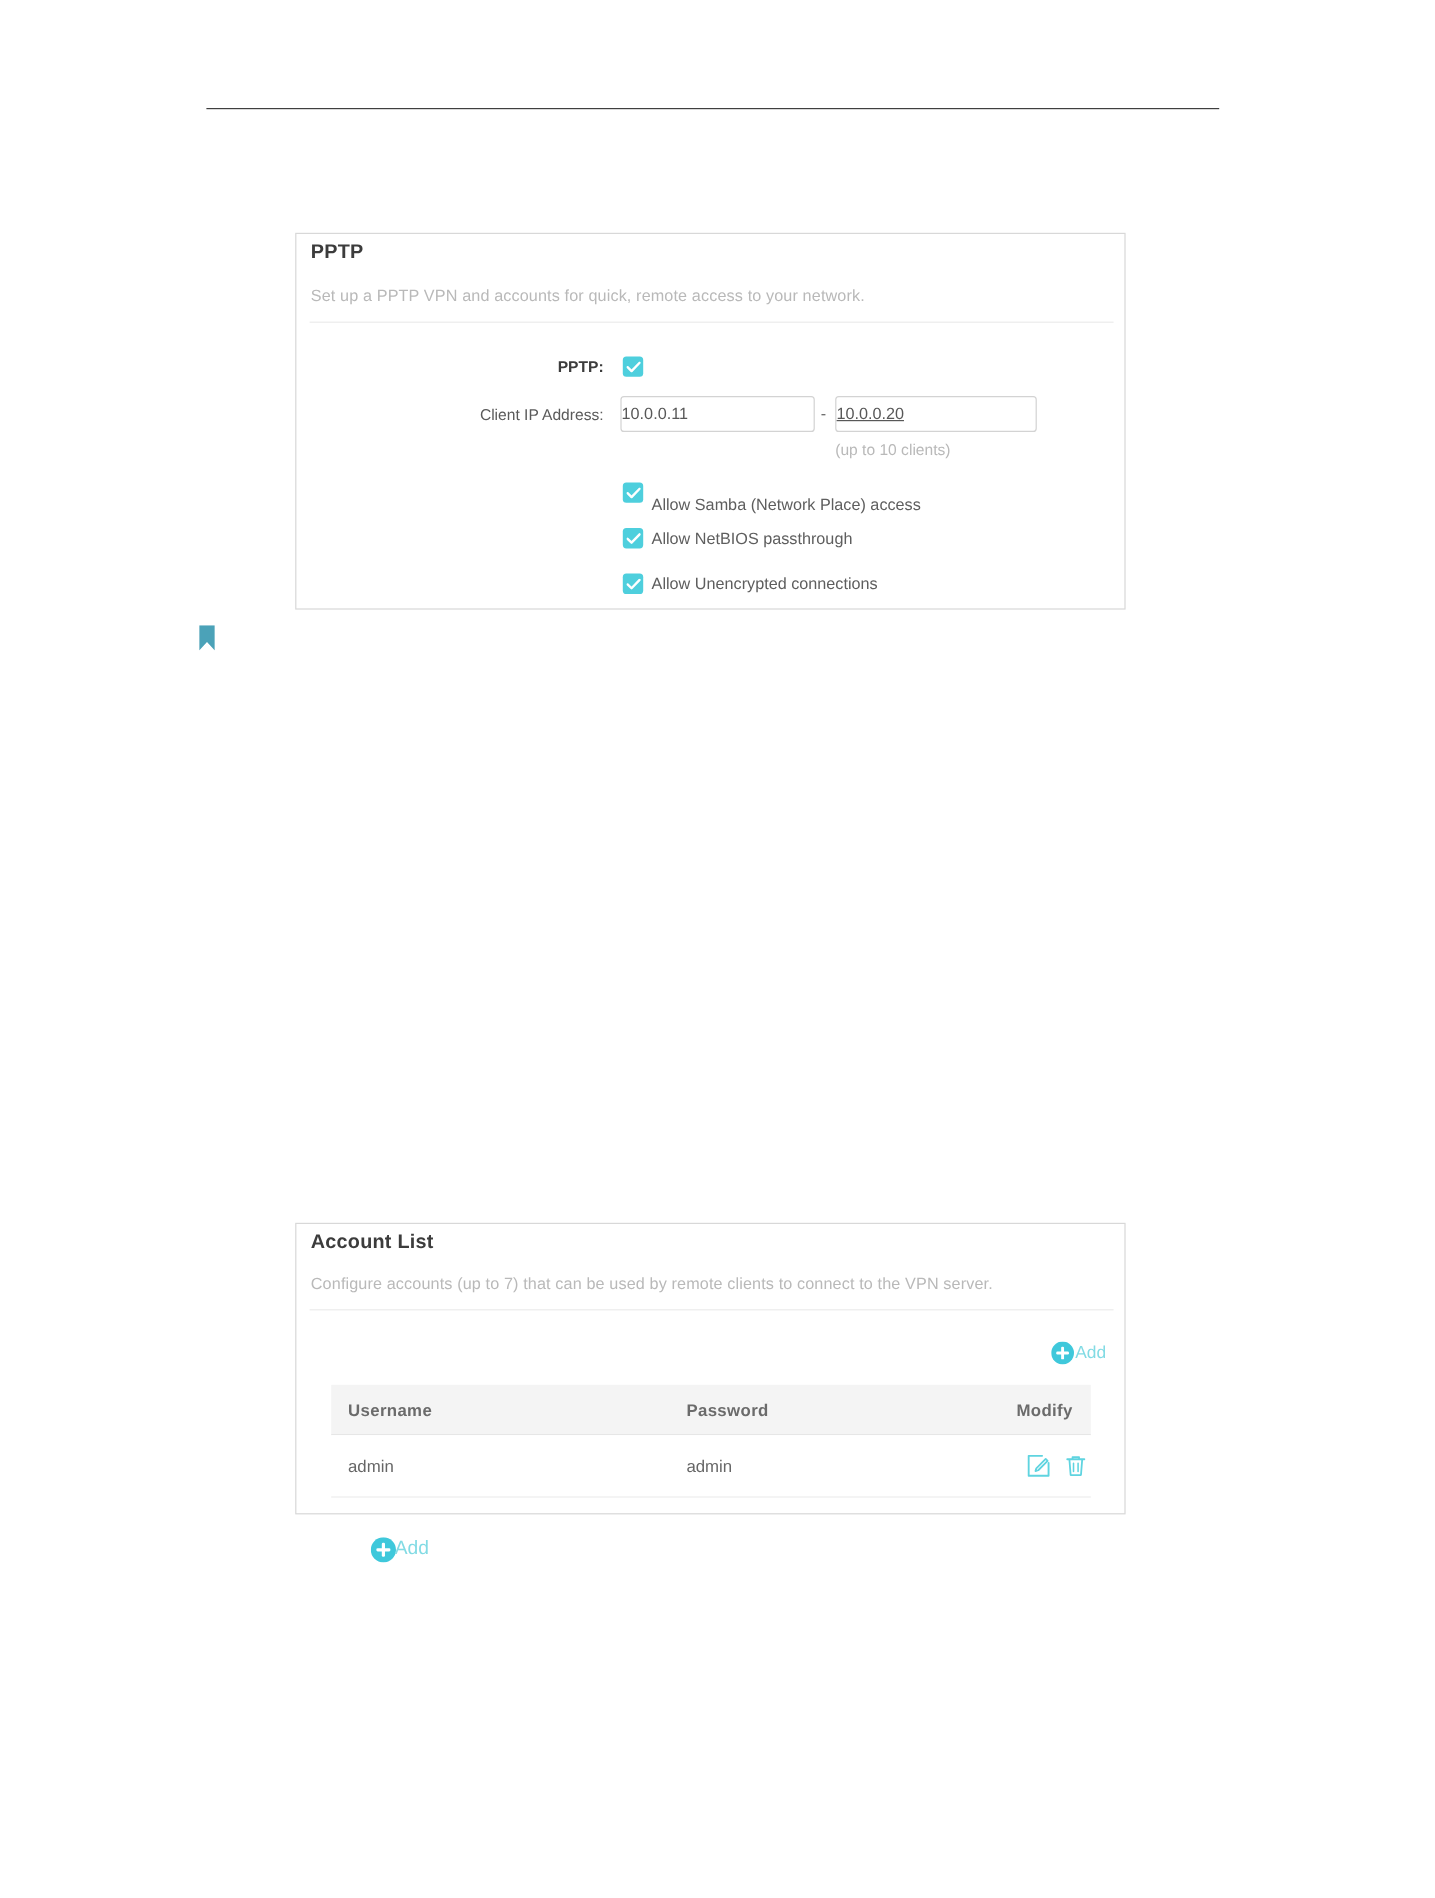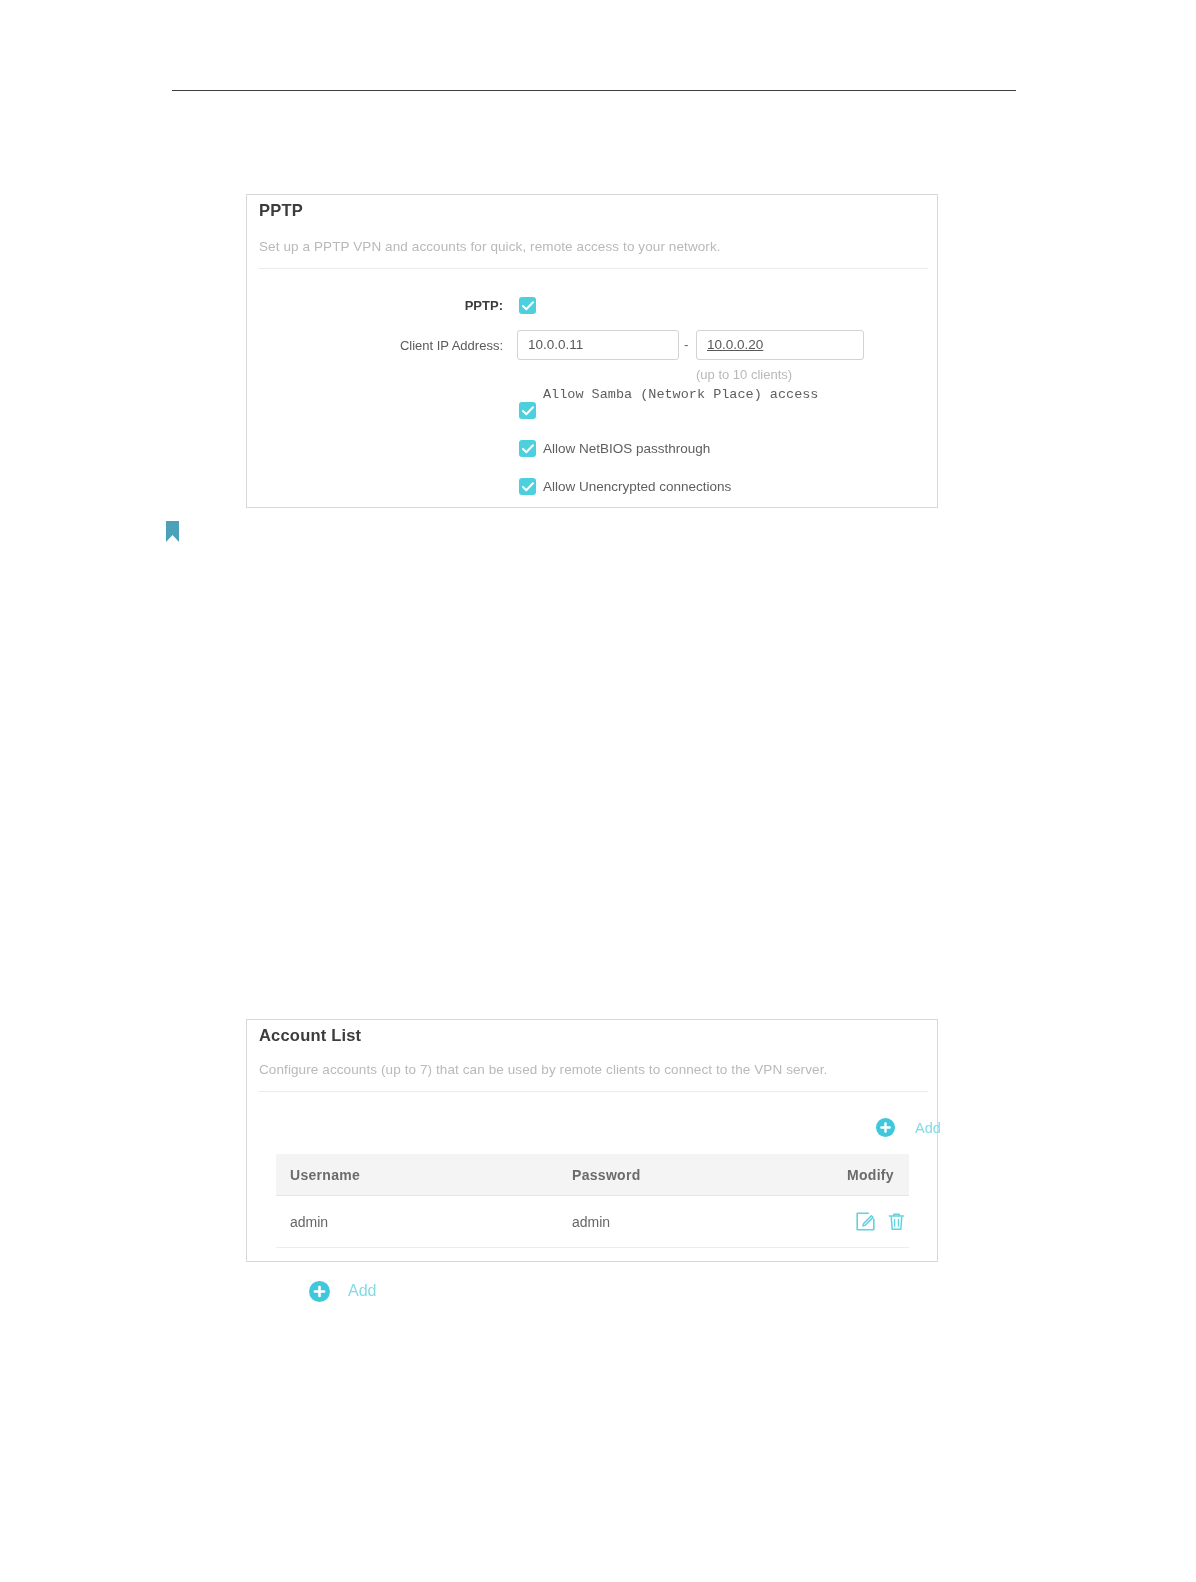--- a/index.html
+++ b/index.html
@@ -124,42 +124,41 @@
   .textfield {
     position: absolute;
     height: 30px;
     border: 1px solid #d3d3d3;
     border-radius: 3px;
     background: #ffffff;
     box-sizing: border-box;
     font-size: 13.5px;
     color: #585858;
     line-height: 28px;
-    padding-left: 10px;
     white-space: nowrap;
     overflow: hidden;
   }
   .dash {
     position: absolute;
     font-size: 13.5px;
     color: #666;
   }
   .hint {
     position: absolute;
     font-size: 13px;
     color: #b9b9b9;
     white-space: nowrap;
   }
 
   
   .add-ctl {
     position: absolute;
     display: flex;
     align-items: center;
-    gap: 20px;
+    gap: 1px;
   }
   .add-ctl .plus-icon {
     width: 19px;
     height: 19px;
     display: block;
   }
   .add-ctl .add-label {
     font-size: 14.5px;
     color: #82dbe4;
   }
@@ -233,21 +232,21 @@
     <div class="textfield" style="left:270px; top:135px; width:162px;">10.0.0.11</div>
     <div class="dash" style="left:437px; top:142px;">-</div>
     <div class="textfield" style="left:449px; top:135px; width:168px;text-decoration:underline;">10.0.0.20</div>
     <div class="hint" style="left:449px; top:172px;">(up to 10 clients)</div>
 
     <div class="cbox" style="left:272px; top:207px;">
       <svg width="12" height="10" viewBox="0 0 12 10">
         <path d="M1 5 L4.3 8.2 L11 1.3" stroke="#ffffff" stroke-width="2" fill="none" stroke-linecap="round" stroke-linejoin="round"></path>
       </svg>
     </div>
-    <div class="cbox-label" style="left:296px; top:192px;font-family:Liberation Mono, monospace;">Allow Samba (Network Place) access</div>
+    <div class="cbox-label" style="left:296px; top:218px;">Allow Samba (Network Place) access</div>
 
     <div class="cbox" style="left:272px; top:245px;">
       <svg width="12" height="10" viewBox="0 0 12 10">
         <path d="M1 5 L4.3 8.2 L11 1.3" stroke="#ffffff" stroke-width="2" fill="none" stroke-linecap="round" stroke-linejoin="round"></path>
       </svg>
     </div>
     <div class="cbox-label" style="left:296px; top:246px;">Allow NetBIOS passthrough</div>
 
     <div class="cbox" style="left:272px; top:283px;">
       <svg width="12" height="10" viewBox="0 0 12 10">

